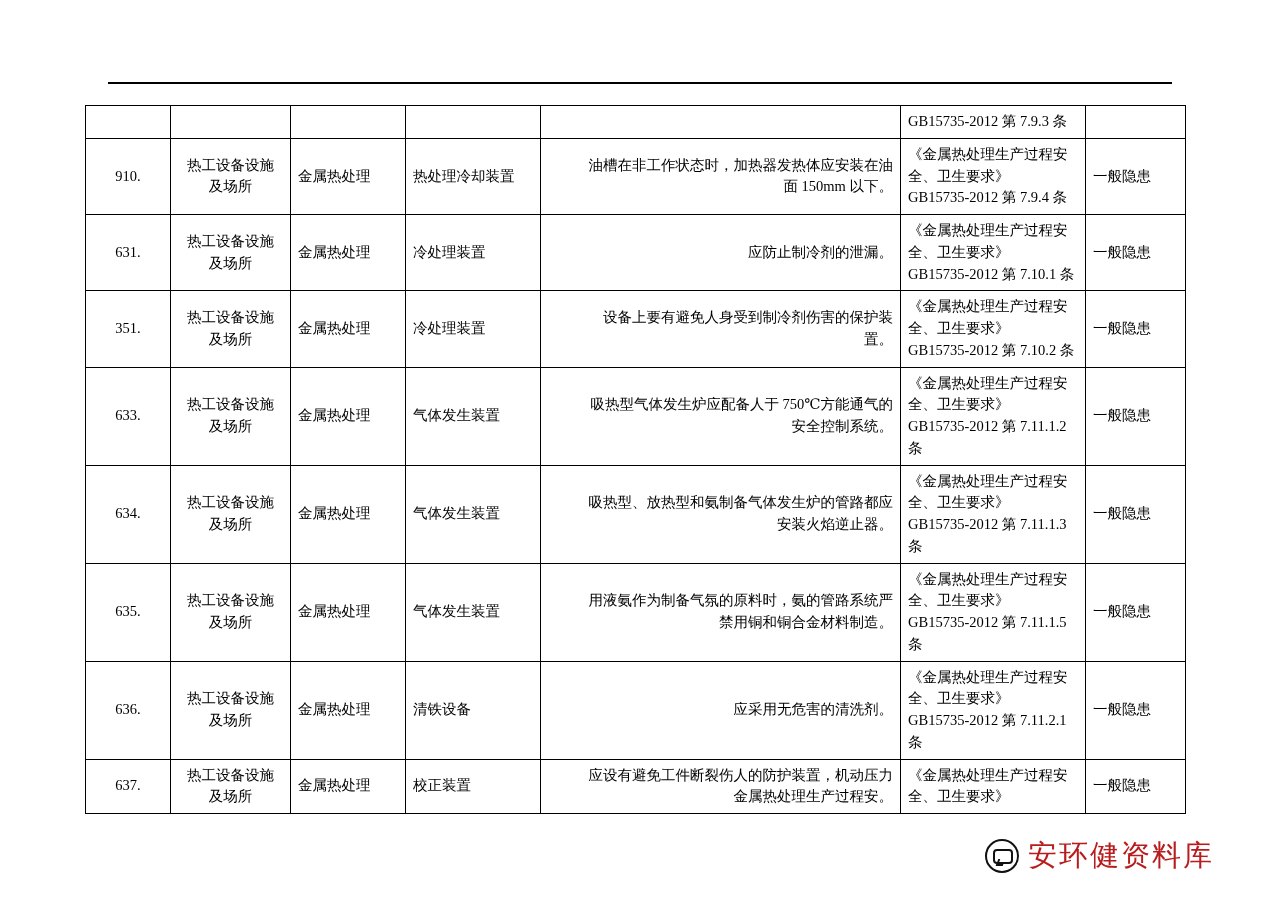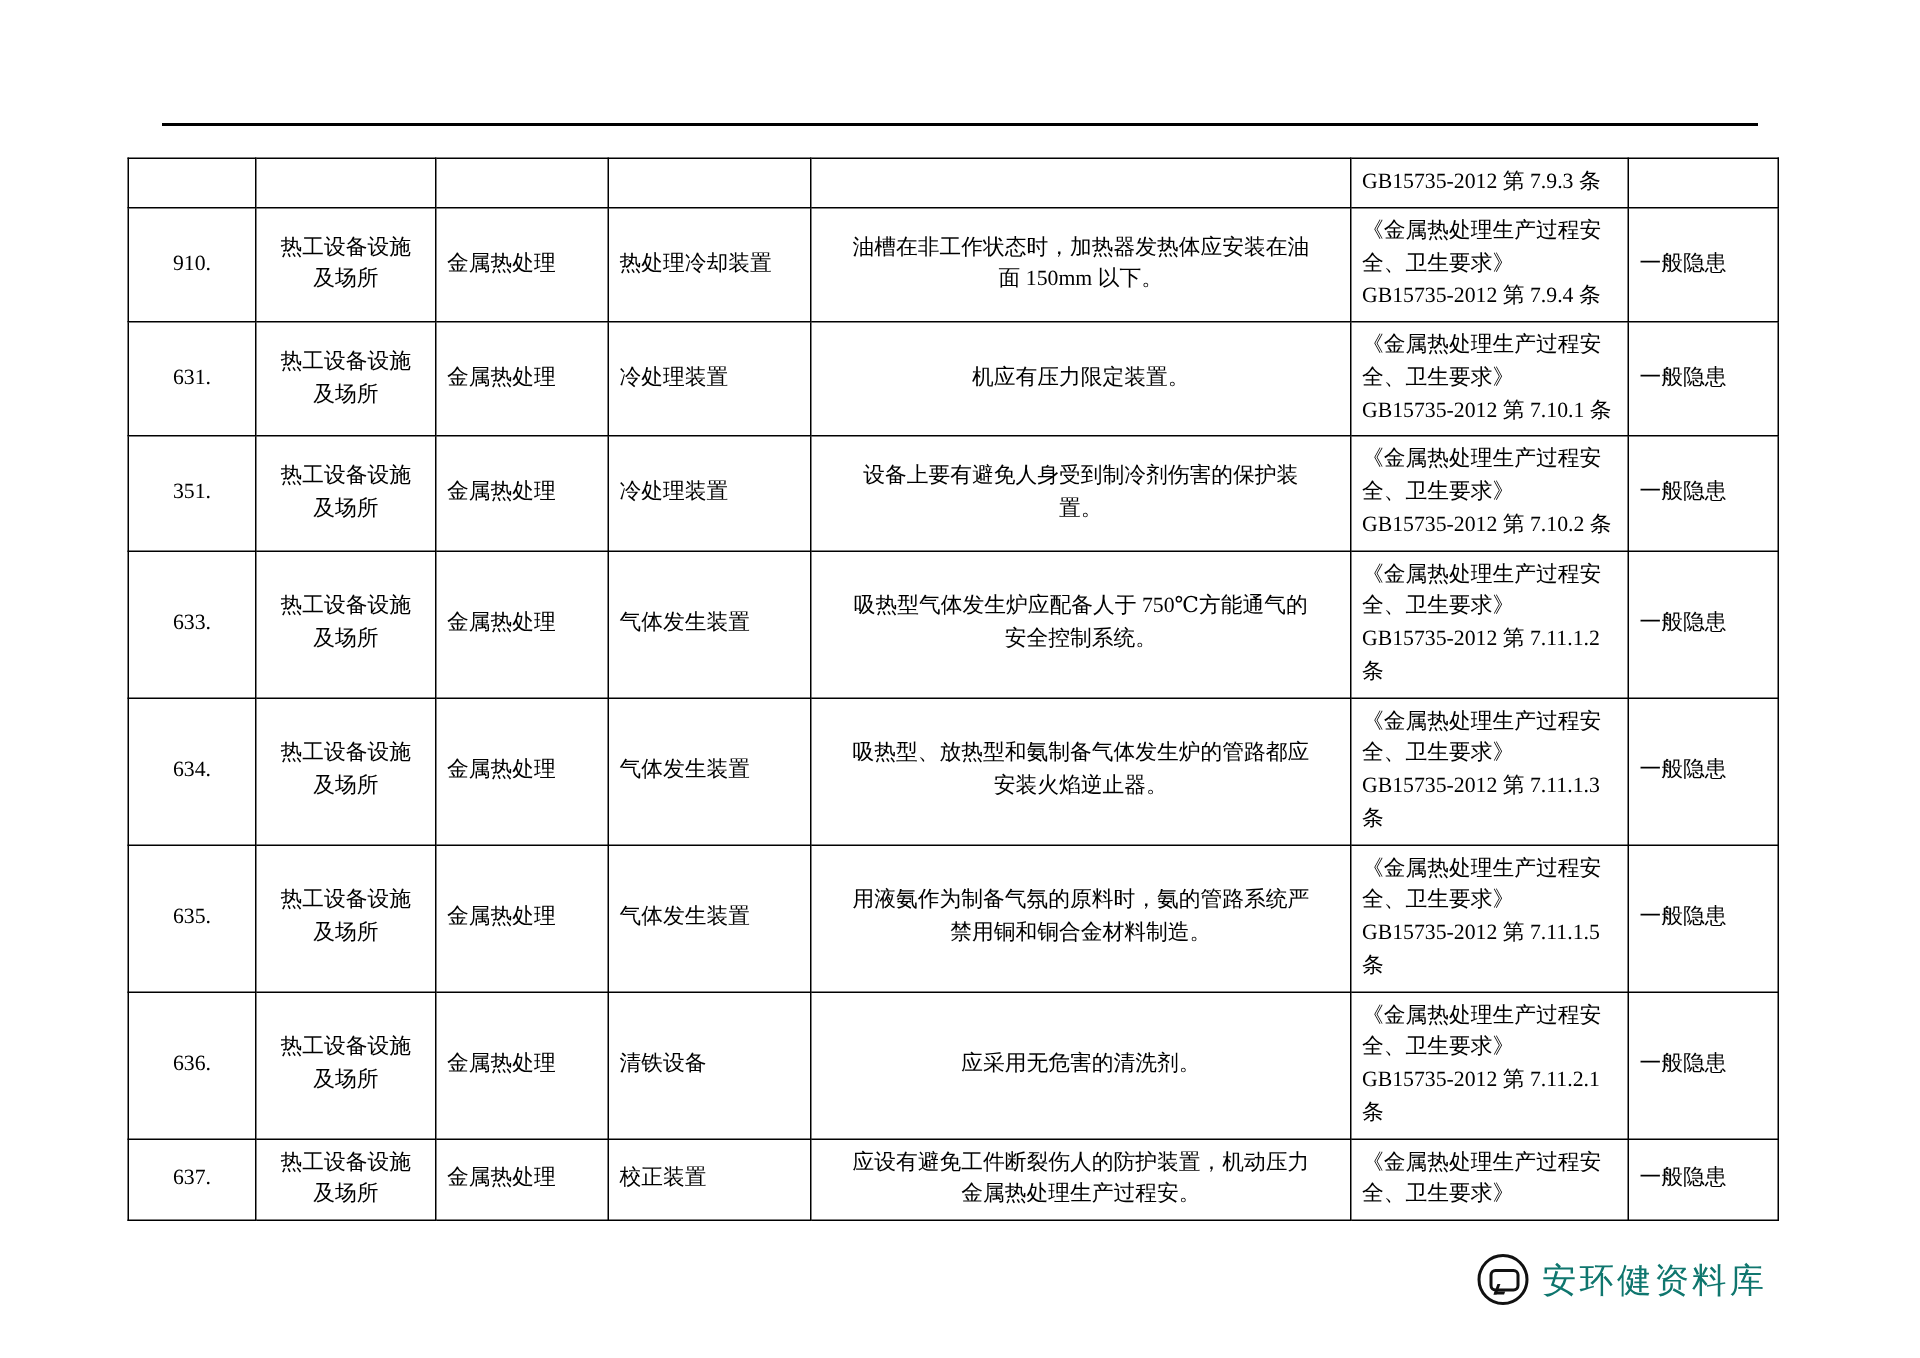--- a/index.html
+++ b/index.html
@@ -54,21 +54,21 @@
   col.c-sub    { width: 115px; }
   col.c-dev    { width: 135px; }
   col.c-desc   { width: 360px; }
   col.c-basis  { width: 185px; }
   col.c-level  { width: 100px; }
 
   td.num   { text-align: center; }
   td.cat   { text-align: center; }
   td.sub   { text-align: left; padding-left: 10px; }
   td.dev   { text-align: left; padding-left: 10px; }
-  td.desc  { text-align: center; padding-left: 10px; }
+  td.desc  { text-align: right; padding-left: 10px; }
   td.basis { text-align: left; padding-left: 8px; font-size: 13.5px; line-height: 1.45;}
   td.level { text-align: left; }
 
   td.basis .line { display: block; white-space: nowrap; }
   td.desc .line  { display: block; }
   td.cat .line   { display: block; }
 
   .empty-row td { height: 20px; padding: 1px 7px; }
 
   
@@ -104,23 +104,23 @@
     left: 10px;
     top: 18px;
     width: 5px;
     height: 5px;
     border-left: 2px solid #111;
     border-bottom: 2px solid #111;
     transform: skewX(-20deg);
   }
   .logo-text {
     font-family: "Liberation Serif", "DejaVu Serif", serif;
-    font-size: 23px;
+    font-size: 29px;
     letter-spacing: 2px;
-    color: #0f766e;
+    color: #b91c1c;
     white-space: nowrap;
     text-align: center;
   }
 </style>
 </head>
 <body>
 
 <div class="page">
 
   <div class="top-rule"></div>
@@ -172,21 +172,21 @@
 
         <tr>
           <td class="num">631.</td>
           <td class="cat">
             <span class="line">热工设备设施</span>
             <span class="line">及场所</span>
           </td>
           <td class="sub">金属热处理</td>
           <td class="dev">冷处理装置</td>
           <td class="desc">
-            <span class="line">机应有压力限定装置。</span>
+            <span class="line">应防止制冷剂的泄漏。</span>
           </td>
           <td class="basis">
             <span class="line">《金属热处理生产过程安</span>
             <span class="line">全、卫生要求》</span>
             <span class="line">GB15735-2012 第 7.10.1 条</span>
           </td>
           <td class="level">一般隐患</td>
         </tr>
 
         <tr>

